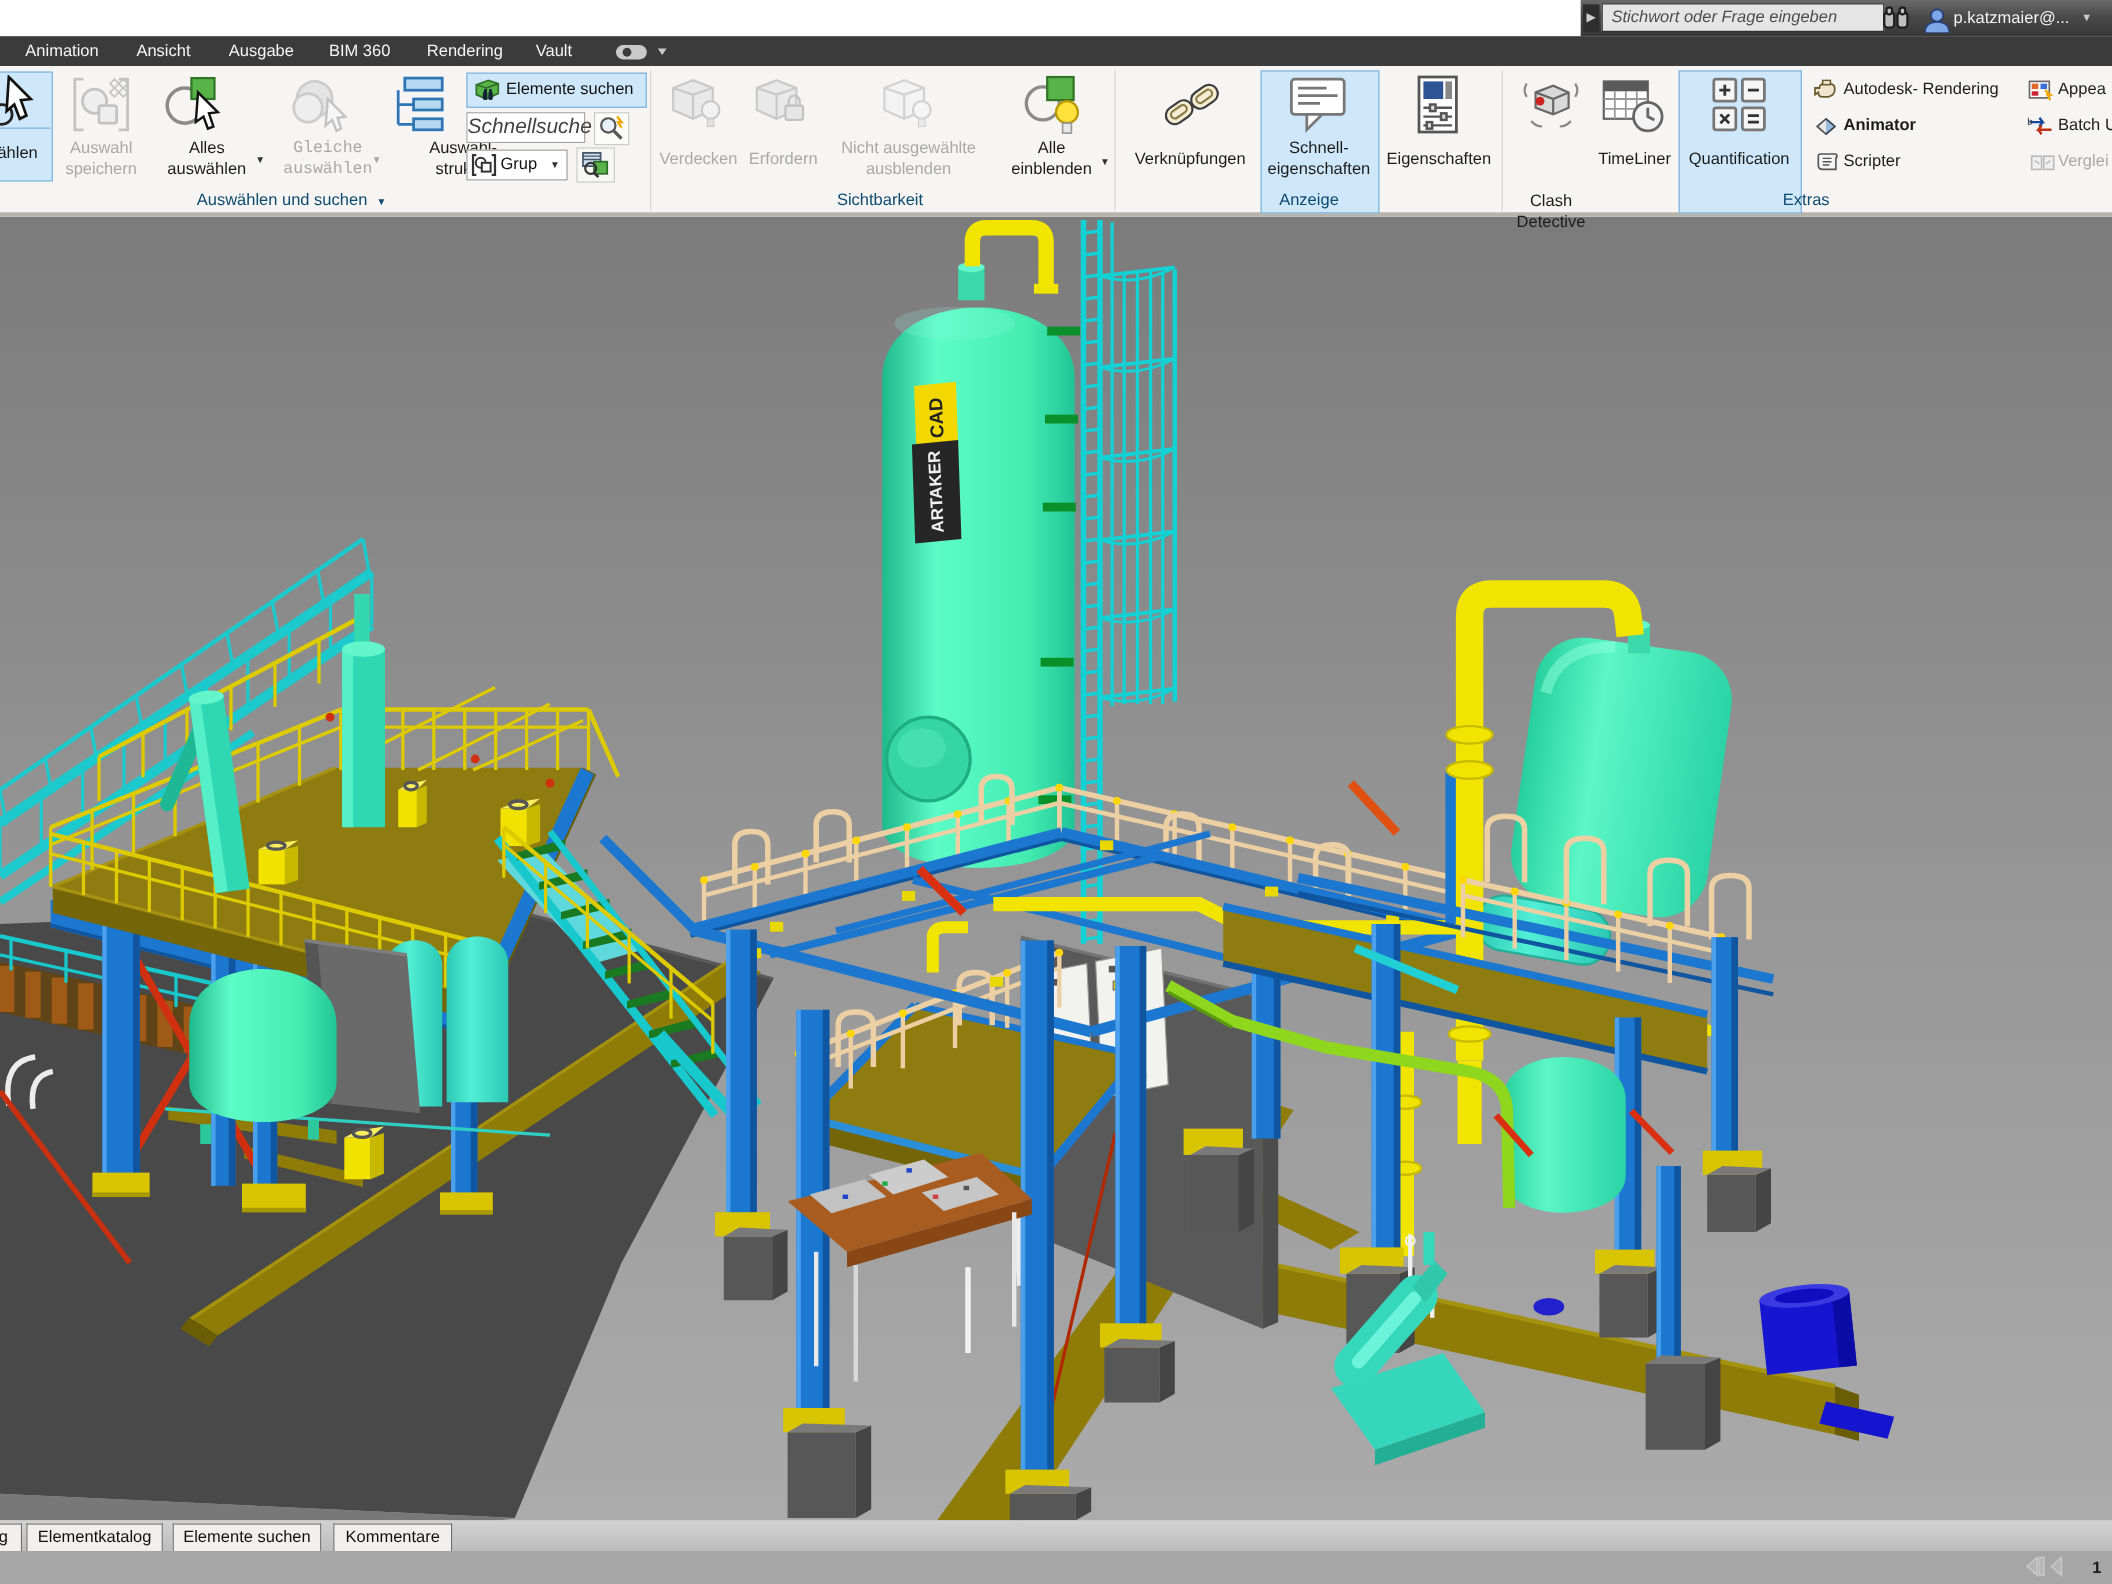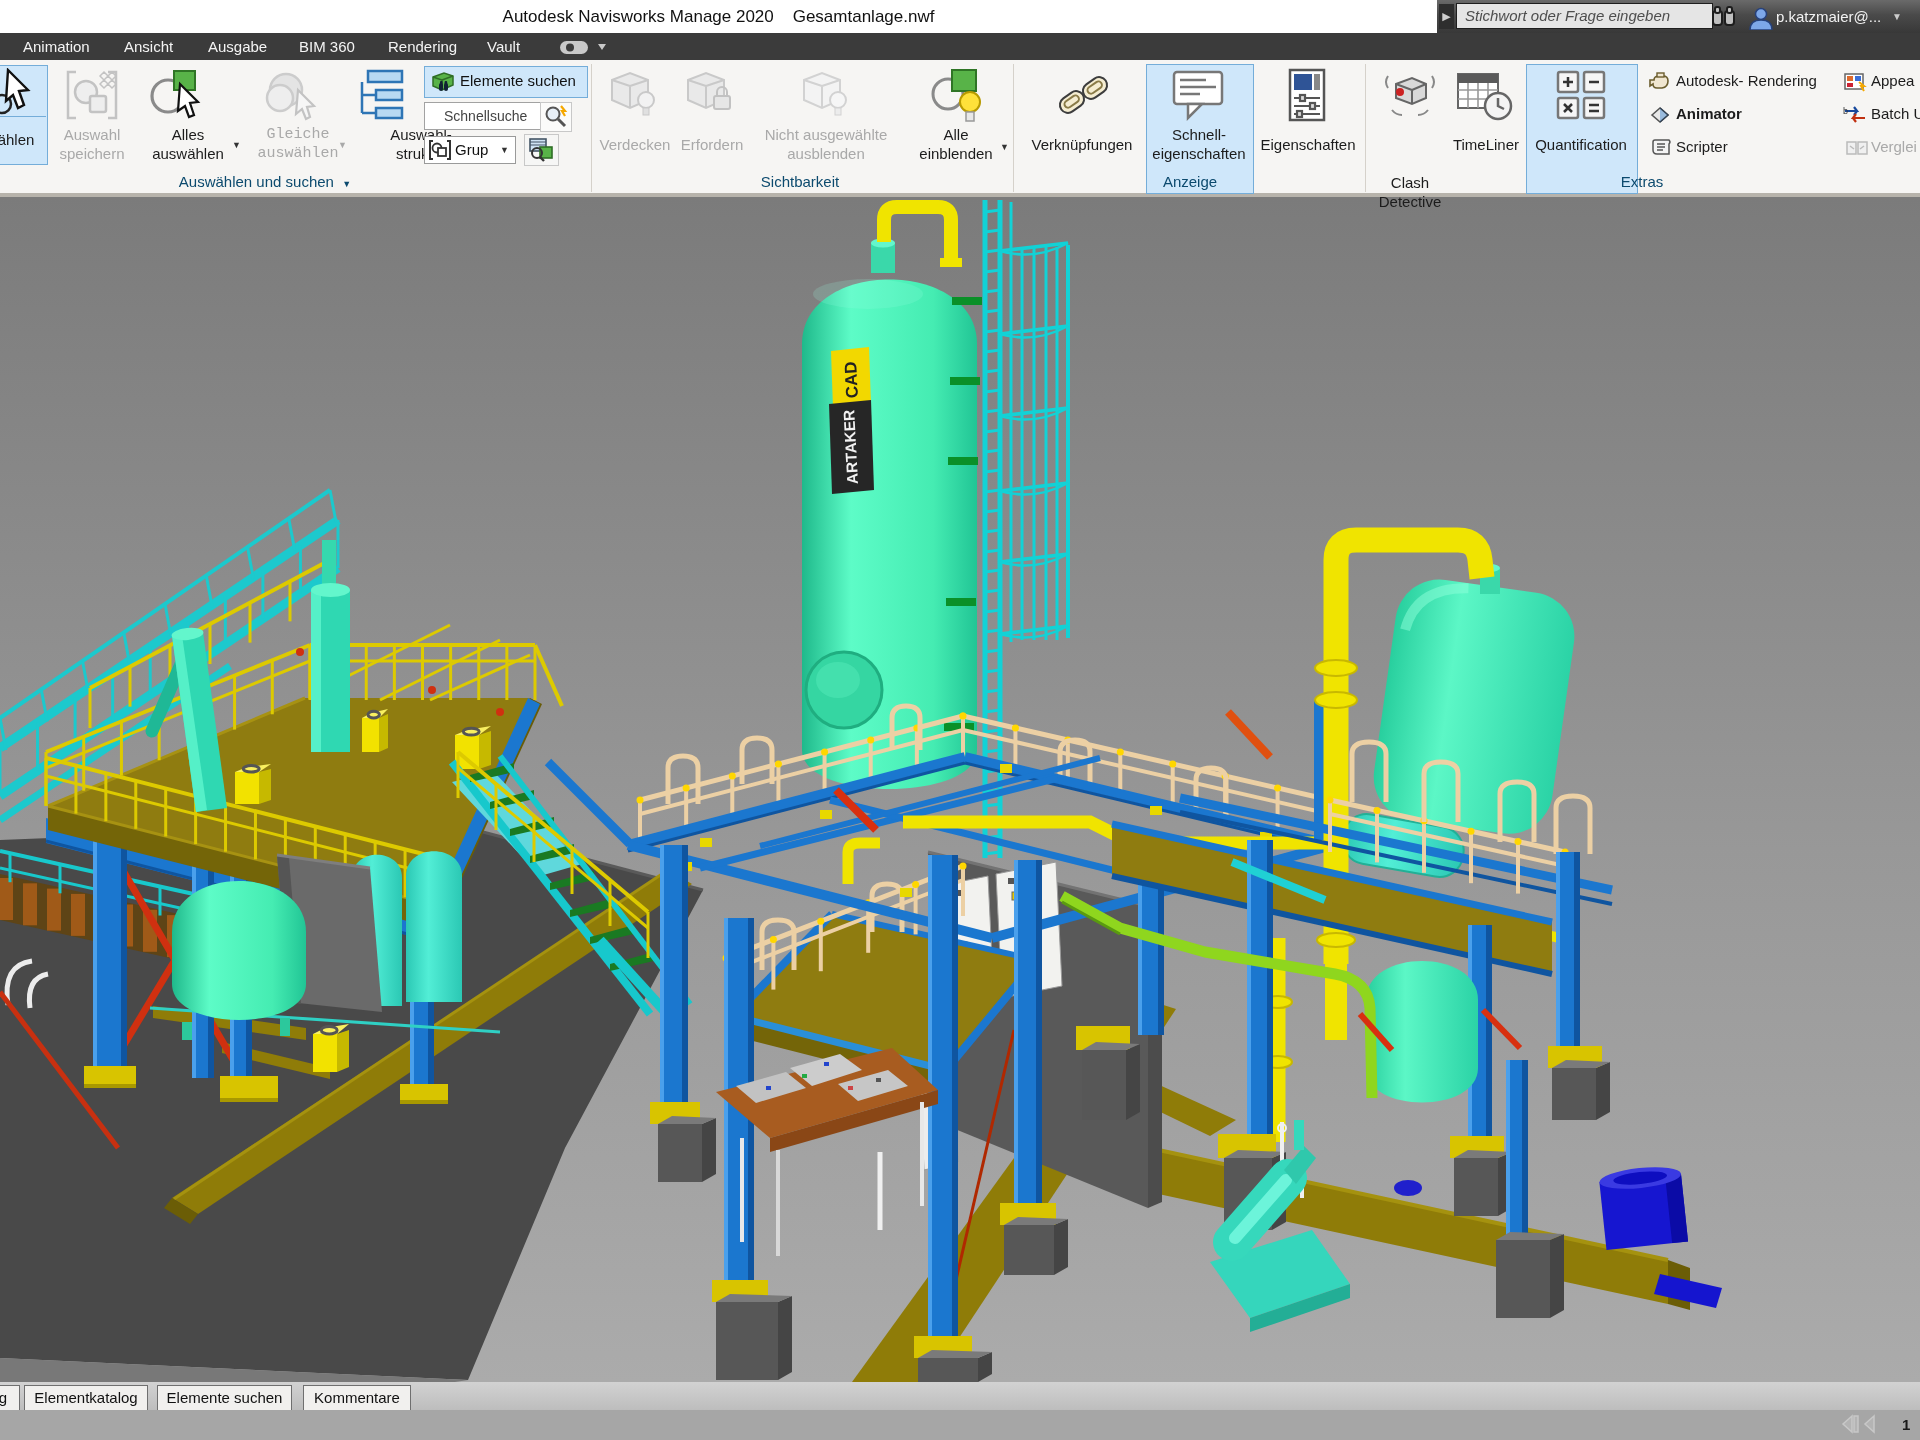--- a/index.html
+++ b/index.html
@@ -584,21 +584,20 @@
 <ellipse cx="1643" cy="1178" rx="27" ry="6" fill="#0e0ec0"></ellipse>
 </g>
 <polygon points="1660,1274 1722,1288 1716,1308 1654,1294" fill="#1515cf"></polygon>
 <ellipse cx="1408" cy="1188" rx="14" ry="8" fill="#2020cc"></ellipse>
 <line x1="1232" y1="862" x2="1325" y2="900" stroke="#20d0d4" stroke-width="8"></line>
 </g>
   </svg>
   </div>
 
   <div class="abs" id="titlebar"></div>
-  <div class="abs" id="title-text">Autodesk Navisworks Manage 2020&nbsp;&nbsp;&nbsp;&nbsp;Gesamtanlage.nwf</div>
   <div class="abs" id="title-right"></div>
   <div class="abs" id="srch-btn">▶</div>
   <div class="abs" id="srch-box">Stichwort oder Frage eingeben</div>
   <svg class="abs" style="left:1710px;top:5px;z-index:21;" width="30" height="24" viewBox="0 0 30 24">
     <g stroke="#1d1d1d" stroke-width="2" fill="#bfbfbf">
       <rect x="3" y="6" width="9" height="14" rx="3"></rect>
       <rect x="15" y="6" width="9" height="14" rx="3"></rect>
       <rect x="5" y="2" width="5" height="6" rx="2"></rect>
       <rect x="17" y="2" width="5" height="6" rx="2"></rect>
     </g>
@@ -680,21 +679,21 @@
       <path d="M3 8 L12 11 L12 21 M12 11 L23 7" fill="none" stroke="#2f6e26" stroke-width="1.5"></path>
       <g fill="#123">
         <rect x="9" y="14" width="4" height="8" rx="2"></rect>
           <rect x="14" y="14" width="4" height="8" rx="2"></rect>
         <rect x="10" y="12" width="2.6" height="4" rx="1"></rect>
           <rect x="14.6" y="12" width="2.6" height="4" rx="1"></rect>
       </g>
     </svg>
     <div class="abs" style="left:460px;top:6px;width:126px;height:30px;line-height:30px;font-size:15px;color:#111;">Elemente suchen</div>
 
-    <div class="abs" style="left:424px;top:42px;width:106px;height:26px;background:#fff;border:1px solid #a2a2a2;font-size:14px;color:#444;line-height:26px;padding-left:19px;">Schnellsuche</div>
+    <div class="abs" style="left:424px;top:42px;width:106px;height:26px;background:#fff;border:1px solid #a2a2a2;font-style:italic;font-size:19px;color:#444;line-height:26px;padding-left:0;">Schnellsuche</div>
     <div class="abs" style="left:540px;top:42px;width:30px;height:28px;background:#fbfbfa;border:1px solid #c8c8c8;"></div>
     <svg class="ic" style="left:543px;top:44px;" width="26" height="24" viewBox="0 0 26 24">
       <circle cx="10" cy="10" r="6.5" fill="#e8f0f8" stroke="#555" stroke-width="2"></circle>
       <path d="M15 15 L22 22" stroke="#555" stroke-width="3"></path>
       <path d="M18 2 l4 5 h-3 l3 5" stroke="#f5a800" stroke-width="2.2" fill="none"></path>
     </svg>
 
     <div class="abs" style="left:424px;top:76px;width:90px;height:26px;background:#fff;border:1px solid #9a9a9a;"></div>
     <svg class="ic" style="left:428px;top:79px;" width="24" height="22" viewBox="0 0 24 22">
       <path d="M5 2 L2 2 L2 20 L5 20 M19 2 L22 2 L22 20 L19 20" stroke="#333" stroke-width="2" fill="none"></path>

